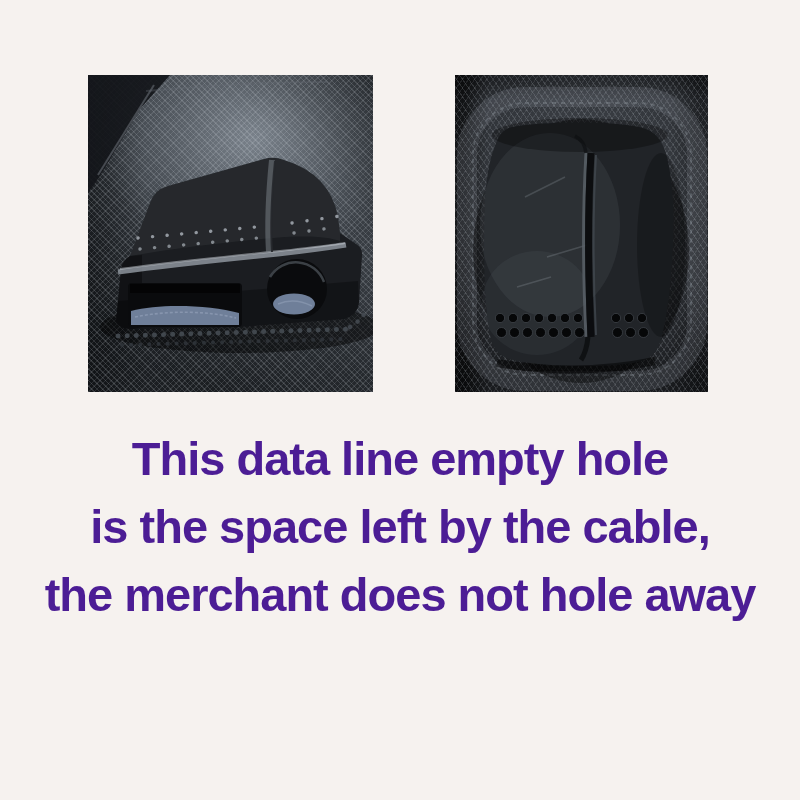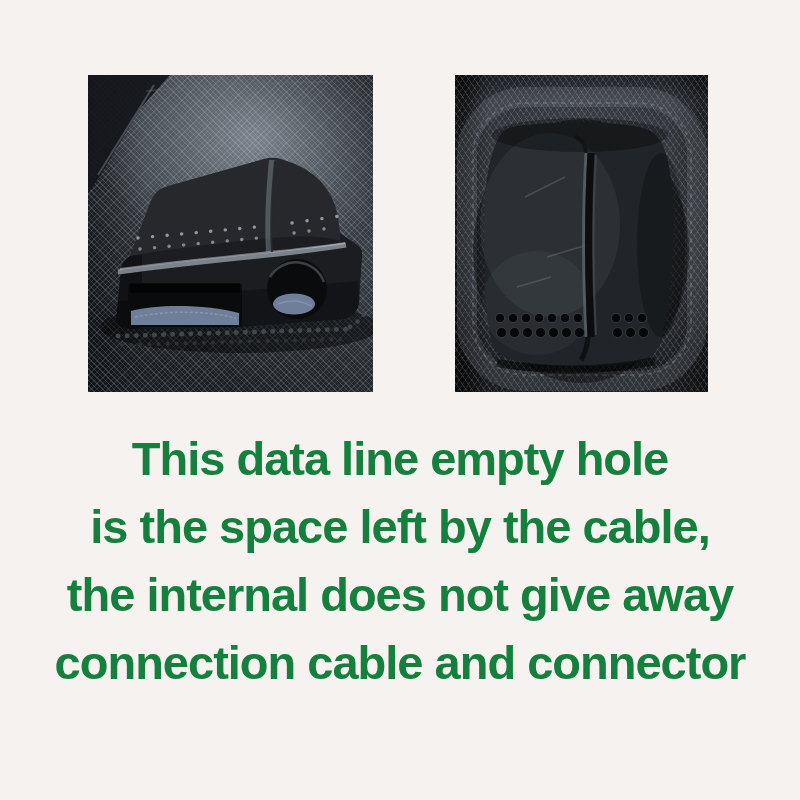--- a/index.html
+++ b/index.html
@@ -130,20 +130,19 @@
           <circle cx="187" cy="243" r="4.6"></circle>
         <circle cx="162.5" cy="257.5" r="5"></circle>
           <circle cx="175.5" cy="257.5" r="5"></circle>
           <circle cx="188.5" cy="257.5" r="5"></circle>
       </g>
 
       <path d="M42,288 Q122,302 200,286" stroke="rgba(0,0,0,0.5)" stroke-width="8" fill="none"></path>
     </svg>
   </div>
 
-  <div class="caption" style="color: #15803d;">
+  <div class="caption" style="color: #4c1d95;">
     <div class="caption-line">This data line empty hole</div>
     <div class="caption-line">is the space left by the cable,</div>
-    <div class="caption-line">the internal does not give away</div>
-    <div class="caption-line">connection cable and connector</div>
+    <div class="caption-line">the merchant does not hole away</div>
   </div>
 
 </div>
 
 </body></html>

